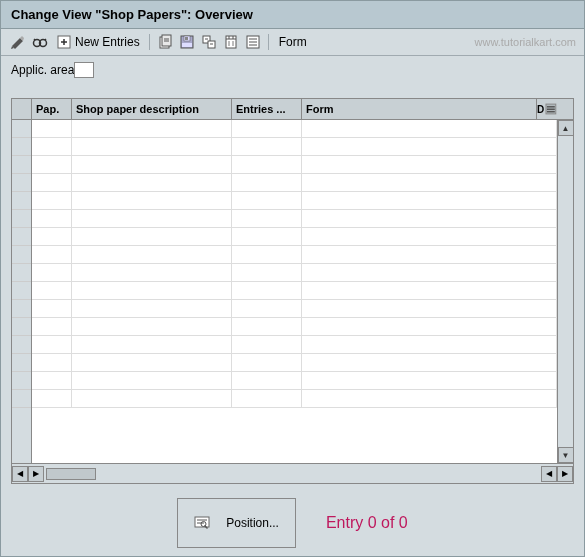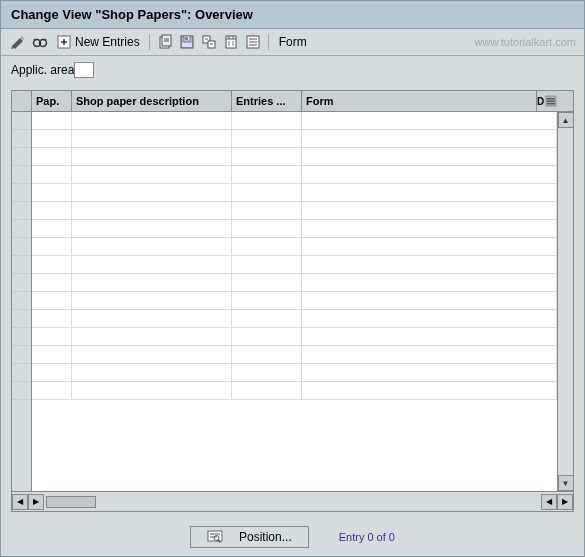--- a/index.html
+++ b/index.html
@@ -103,20 +103,21 @@
       gap: 4px;
     }
     .table-container {
       flex: 1;
       border: 1px solid #888;
       background: #fff;
       display: flex;
       flex-direction: column;
       overflow: hidden;
       position: relative;
+      margin-top: 8px;
     }
     .table-header {
       display: flex;
       background: #c8d0d4;
       border-bottom: 1px solid #888;
       min-height: 20px;
       align-items: center;
       position: relative;
     }
     .col-selector {
@@ -289,26 +290,26 @@
       justify-content: center;
       gap: 30px;
       background: #d4dce0;
     }
     .position-btn {
       display: flex;
       align-items: flex-end;
       gap: 16px;
       background: #d4dce0;
       border: 1px solid #888;
-      padding: 3px 16px;
+      padding: 17px 16px;
       cursor: pointer;
     }
     .entry-count {
-      font-size: 11px;
-      color: #4c1d95;
+      font-size: 16px;
+      color: #be185d;
     }
   </style>
 </head>
 <body>
 
 <div class="window">
 
   <div class="title-bar">
     <span>Change View "Shop Papers": Overview</span>
   </div>

